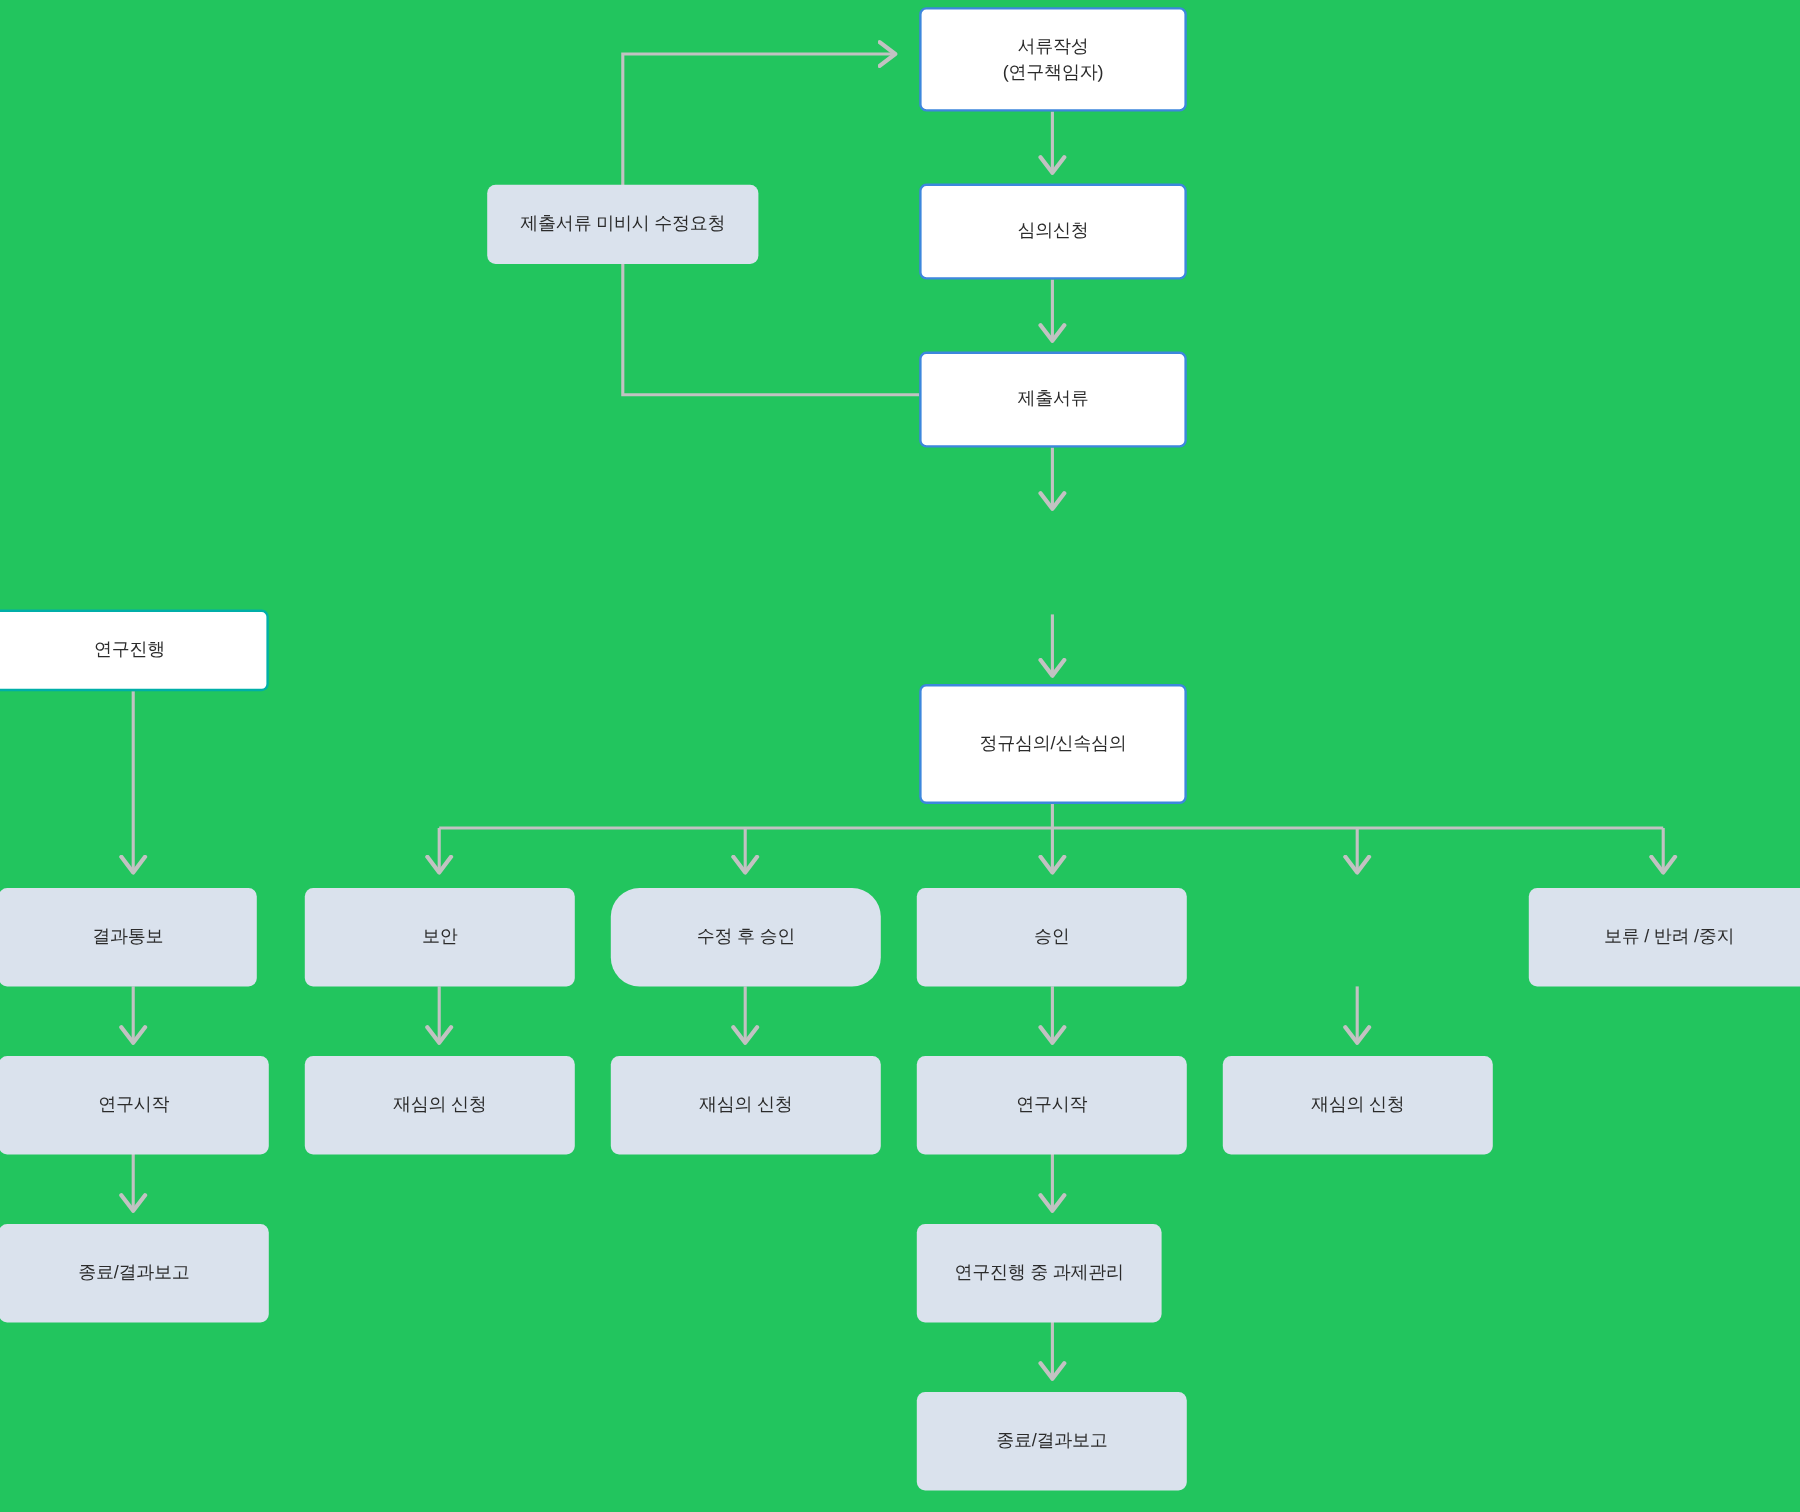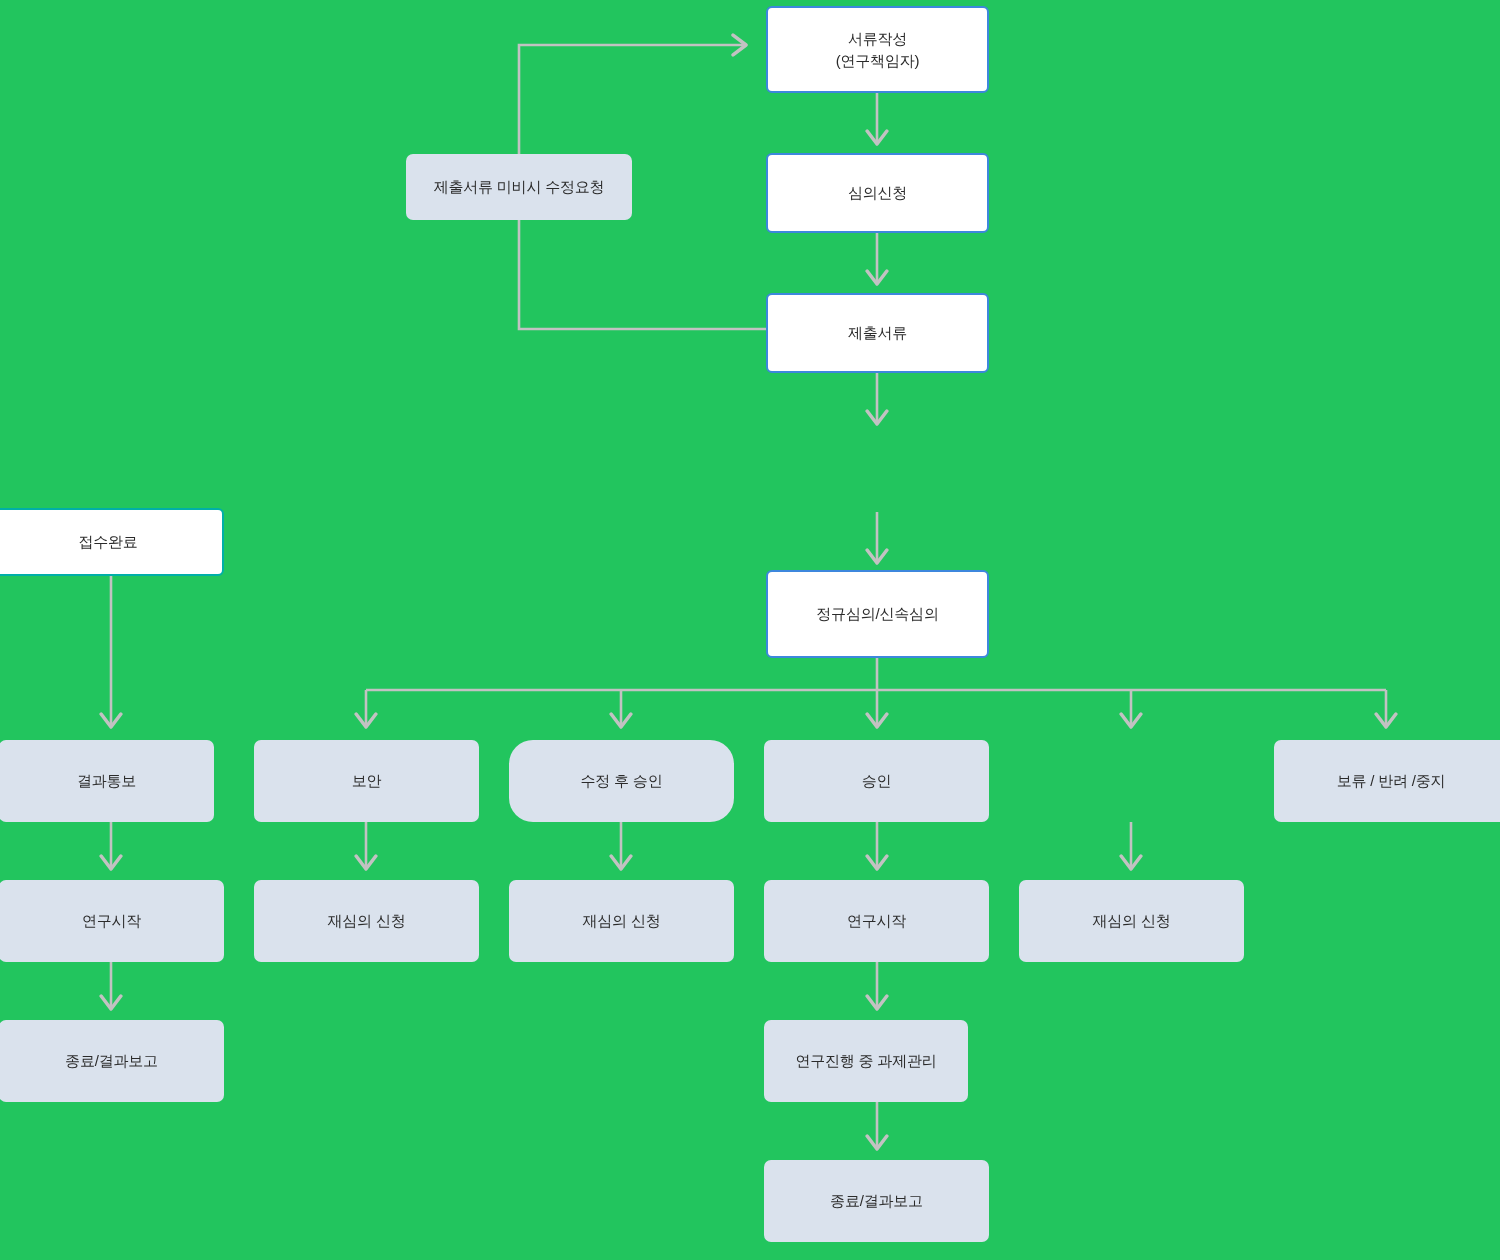--- a/index.html
+++ b/index.html
@@ -119,26 +119,26 @@
 
   <div class="node outline" style="left:766px; top:153px; width:223px; height:80px;">
     <span class="label">심의신청</span>
   </div>
 
   <div class="node outline" style="left:766px; top:293px; width:223px; height:80px;">
     <span class="label">제출서류</span>
   </div>
 
 
-  <div class="node outline" style="left:766px; top:570px; width:223px; height:88px;">
+  <div class="node outline" style="left:766px; top:570px; width:223px; height:100px;">
     <span class="label">정규심의/신속심의</span>
   </div>
 
   <div class="node outline-teal" style="left:-8px; top:508px; width:232px; height:68px;">
-    <span class="label">접수완료</span>
+    <span class="label">연구진행</span>
   </div>
 
   <div class="node fill" style="left:-1px; top:740px; width:215px; height:82px;">
     <span class="label">결과통보</span>
   </div>
 
   <div class="node fill" style="left:254px; top:740px; width:225px; height:82px;">
     <span class="label">보안</span>
   </div>
 

